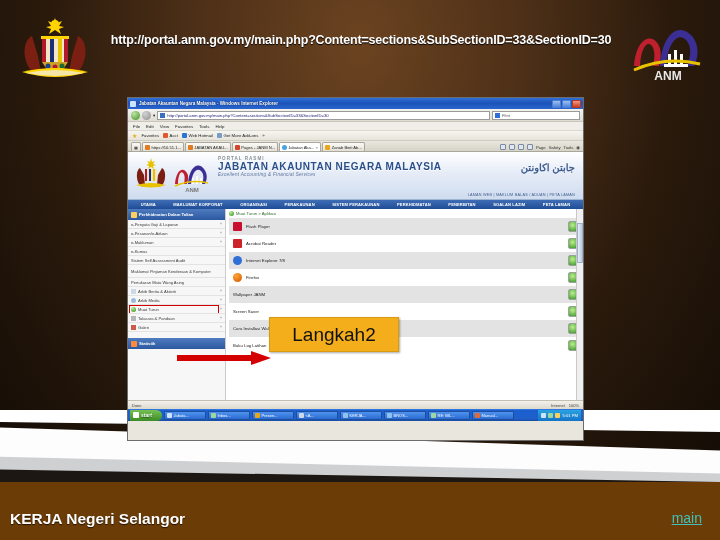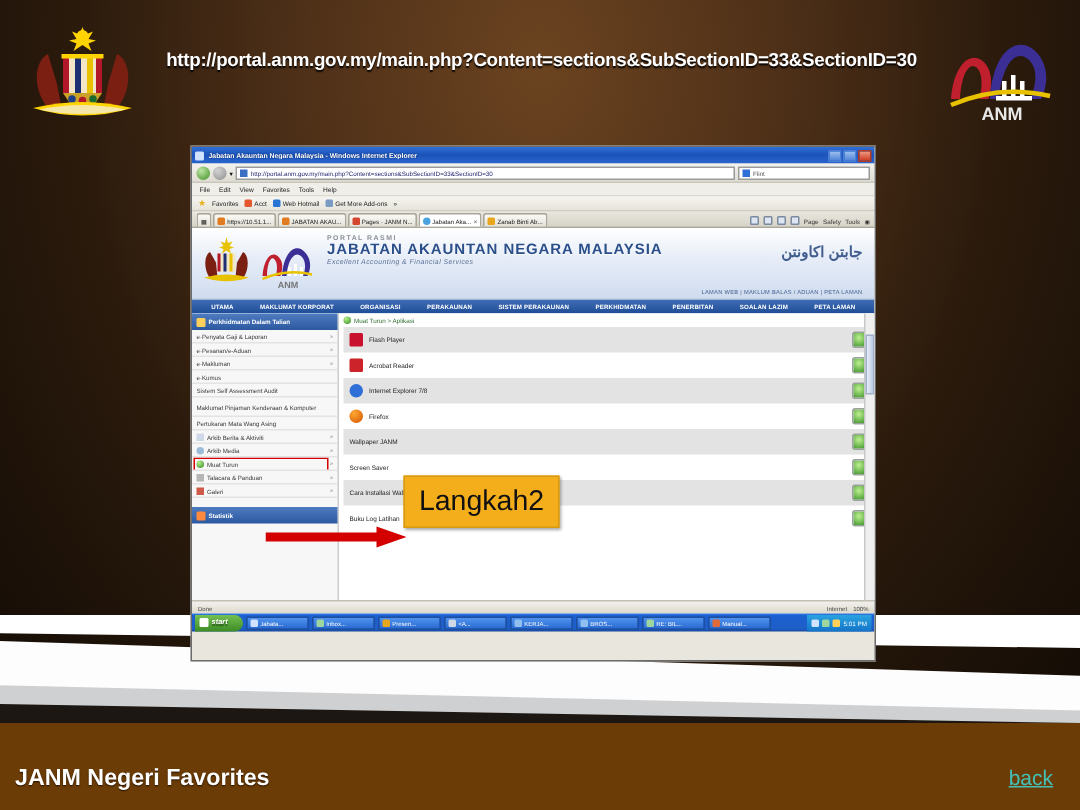--- a/index.html
+++ b/index.html
@@ -253,21 +253,21 @@
   .tbtn .ic{width:5px;height:5px;border-radius:1px;flex:none;}
   .tray{
     margin-left:auto;height:11px;display:flex;align-items:center;gap:2px;
     padding:0 3px;background:linear-gradient(180deg,#29a3e0,#1474c8);
     font-size:4.2px;color:#fff;
   }
   .tray .ic{width:5px;height:5px;border-radius:1px;}
 
   
   .callout{
-    position:absolute; left:269px; top:317px; width:104px; height:35px;
+    position:absolute; left:269px; top:317px; width:130px; height:35px;
     background:#f5ae1b; border:1px solid #d99a10;
     display:flex;align-items:center;justify-content:center;
     font-size:19px; color:#111; font-weight:normal;
     box-shadow:1px 1px 2px rgba(0,0,0,.35);
     z-index:30;
   }
   .arrow-wrap{position:absolute;left:177px;top:350px;width:96px;height:16px;z-index:29;}
 </style>
 </head>
 <body>
@@ -305,22 +305,22 @@
     <path d="M6 56 Q38 42 72 50" stroke="#e8c200" stroke-width="3" fill="none"></path>
     <text x="40" y="66" font-family="Liberation Sans, sans-serif" font-size="12" font-weight="bold" fill="#e8e8e8" text-anchor="middle">ANM</text>
   </svg>
 
   <div class="white-upper"></div>
   <div class="swoosh-white"></div>
   <div class="swoosh-grey"></div>
   <div class="swoosh-dark"></div>
   <div class="slide-bottom-band"></div>
 
-  <div class="footer-title">JANM Negeri Favorites</div>
-  <div class="footer-back">back</div>
+  <div class="footer-title">KERJA Negeri Selangor</div>
+  <div class="footer-back">main</div>
 
   <div class="browser">
 
     <div class="ie-title">
       <div class="tbicon"></div>
       <div class="ttl">Jabatan Akauntan Negara Malaysia - Windows Internet Explorer</div>
       <div class="winbtns">
         <div class="winbtn"></div>
         <div class="winbtn"></div>
         <div class="winbtn close"></div>

